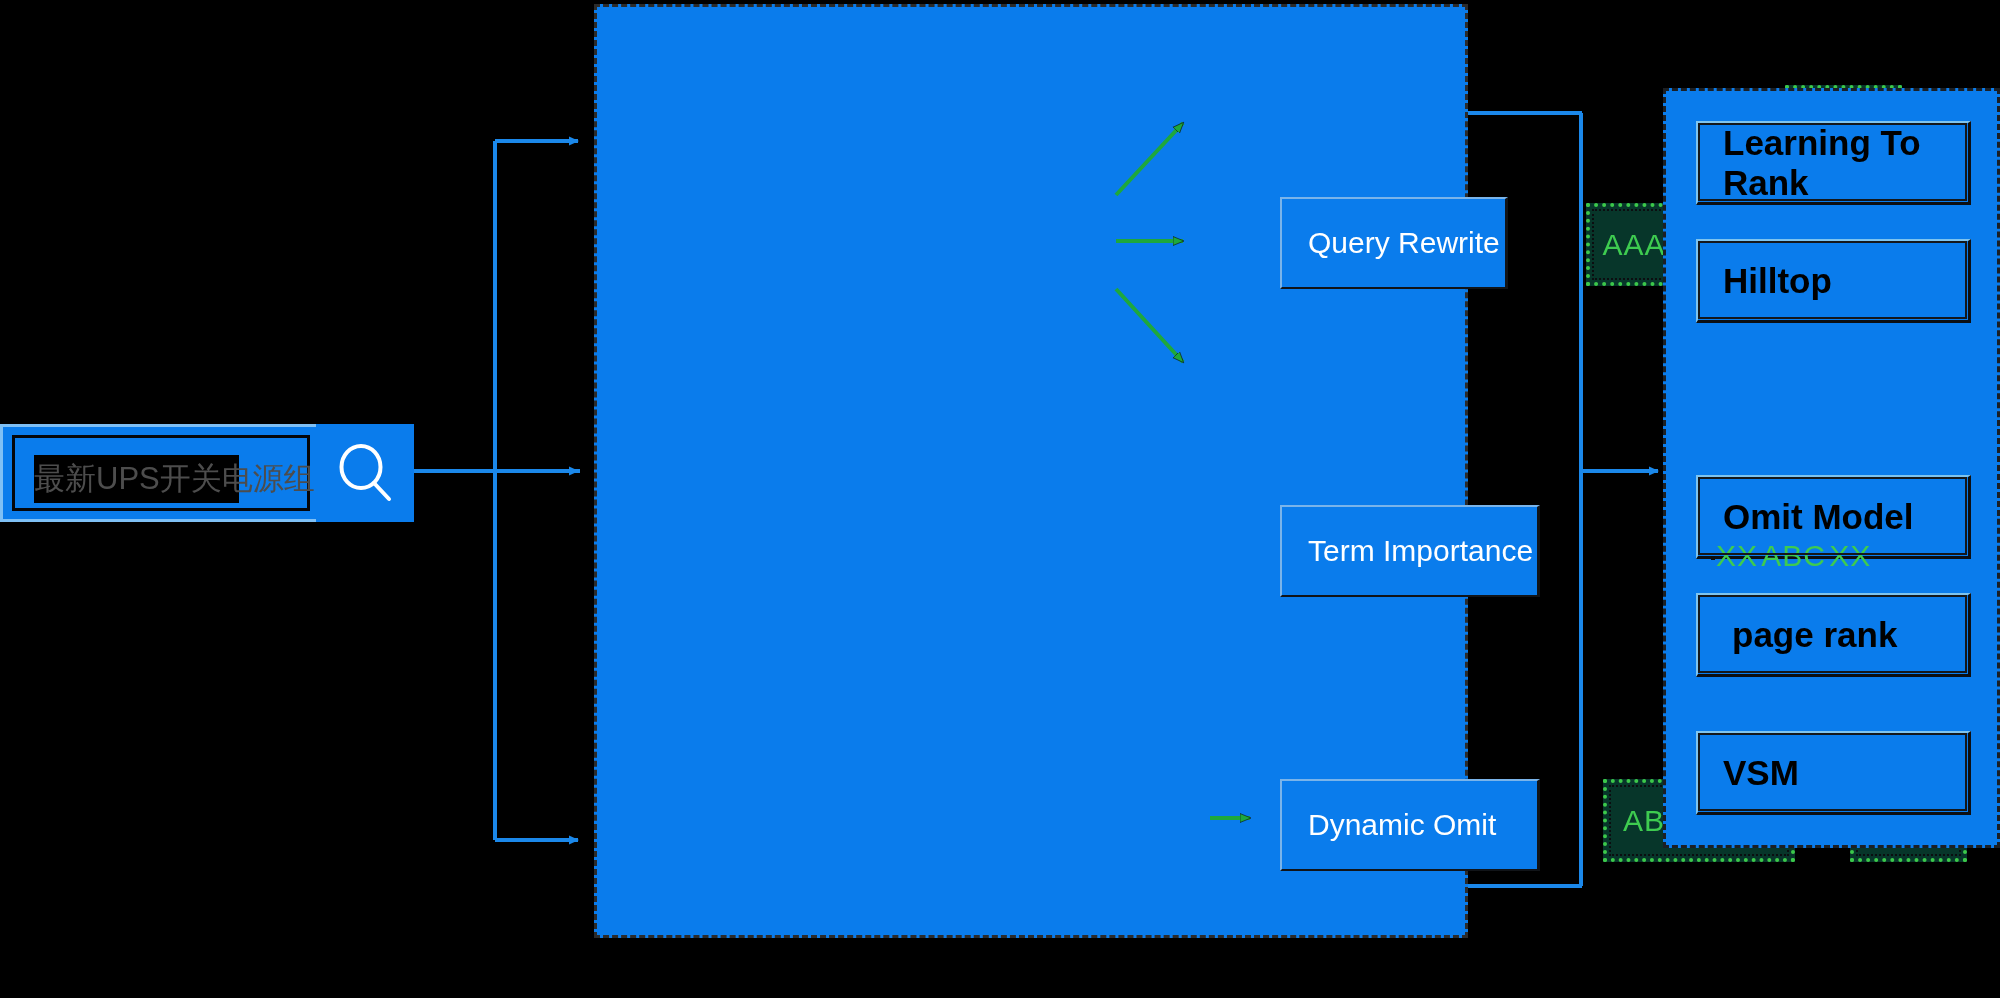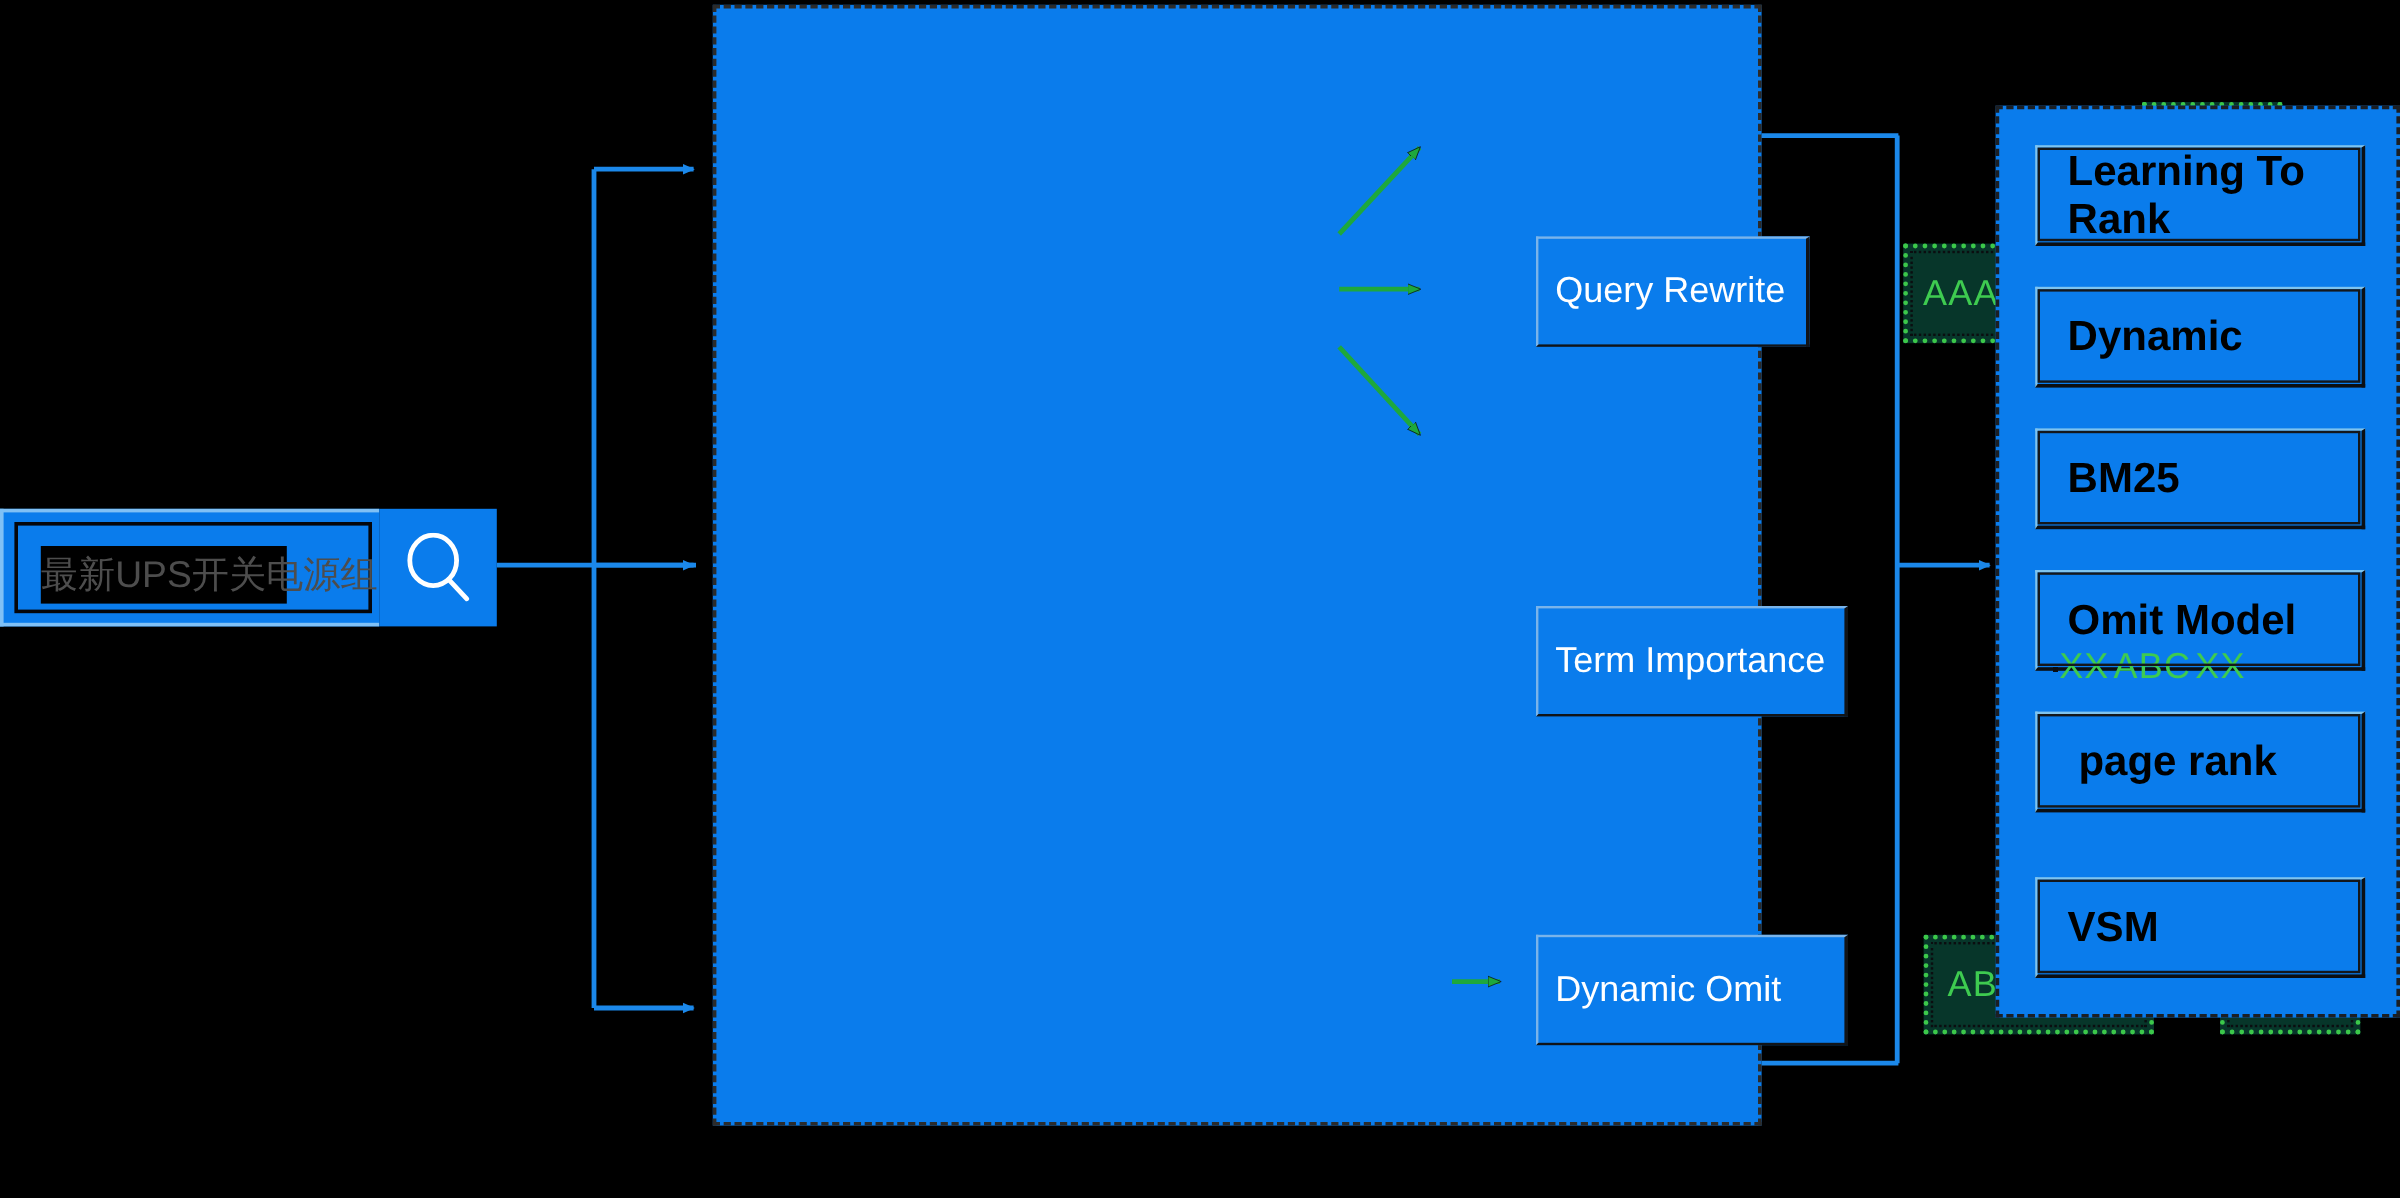--- a/index.html
+++ b/index.html
@@ -85,21 +85,21 @@
     border: 3px dashed #2b2b2b;
   }
 
   .stage-label {
     position: absolute;
     box-sizing: border-box;
     color: #ffffff;
     font-size: 30px;
     display: flex;
     align-items: center;
-    padding-left: 14px;
+    padding-left: 26px;
     background: #0a7cec;
     border-top: 2px solid #7ab4ea;
     border-left: 2px solid #7ab4ea;
     border-bottom: 2px solid #111418;
     border-right: 3px solid #111418;
   }
   #label-query-rewrite   { left: 683px; top: 190px; width: 228px; height: 92px; }
   #label-term-importance { left: 683px; top: 498px; width: 260px; height: 92px; }
   #label-dynamic-omit    { left: 683px; top: 772px; width: 260px; height: 92px; }
 
@@ -300,25 +300,21 @@
   <line x1="1581" y1="471" x2="1658" y2="471" stroke="#1b88ea" stroke-width="4" marker-end="url(#arrow-blue)"></line>
 </svg>
 
 <div class="abs" id="right-panel">
   <div class="rank-box" style="top:30px;">
     <span class="inner-line"></span>
     <span>Learning To Rank</span>
   </div>
   <div class="rank-box" style="top:148px;">
     <span class="inner-line"></span>
-    <span>Dynamic</span>
-  </div>
-  <div class="rank-box" style="top:266px;">
-    <span class="inner-line"></span>
-    <span>BM25</span>
+    <span>Hilltop</span>
   </div>
   <div class="rank-box" style="top:384px;">
     <span class="inner-line"></span>
     <span>Omit Model</span>
   </div>
   <div class="rank-box" style="top:502px;padding-left:34px;">
     <span class="inner-line"></span>
     <span>page rank</span>
   </div>
   <div class="rank-box" style="top:620px;margin-top:20px;">

